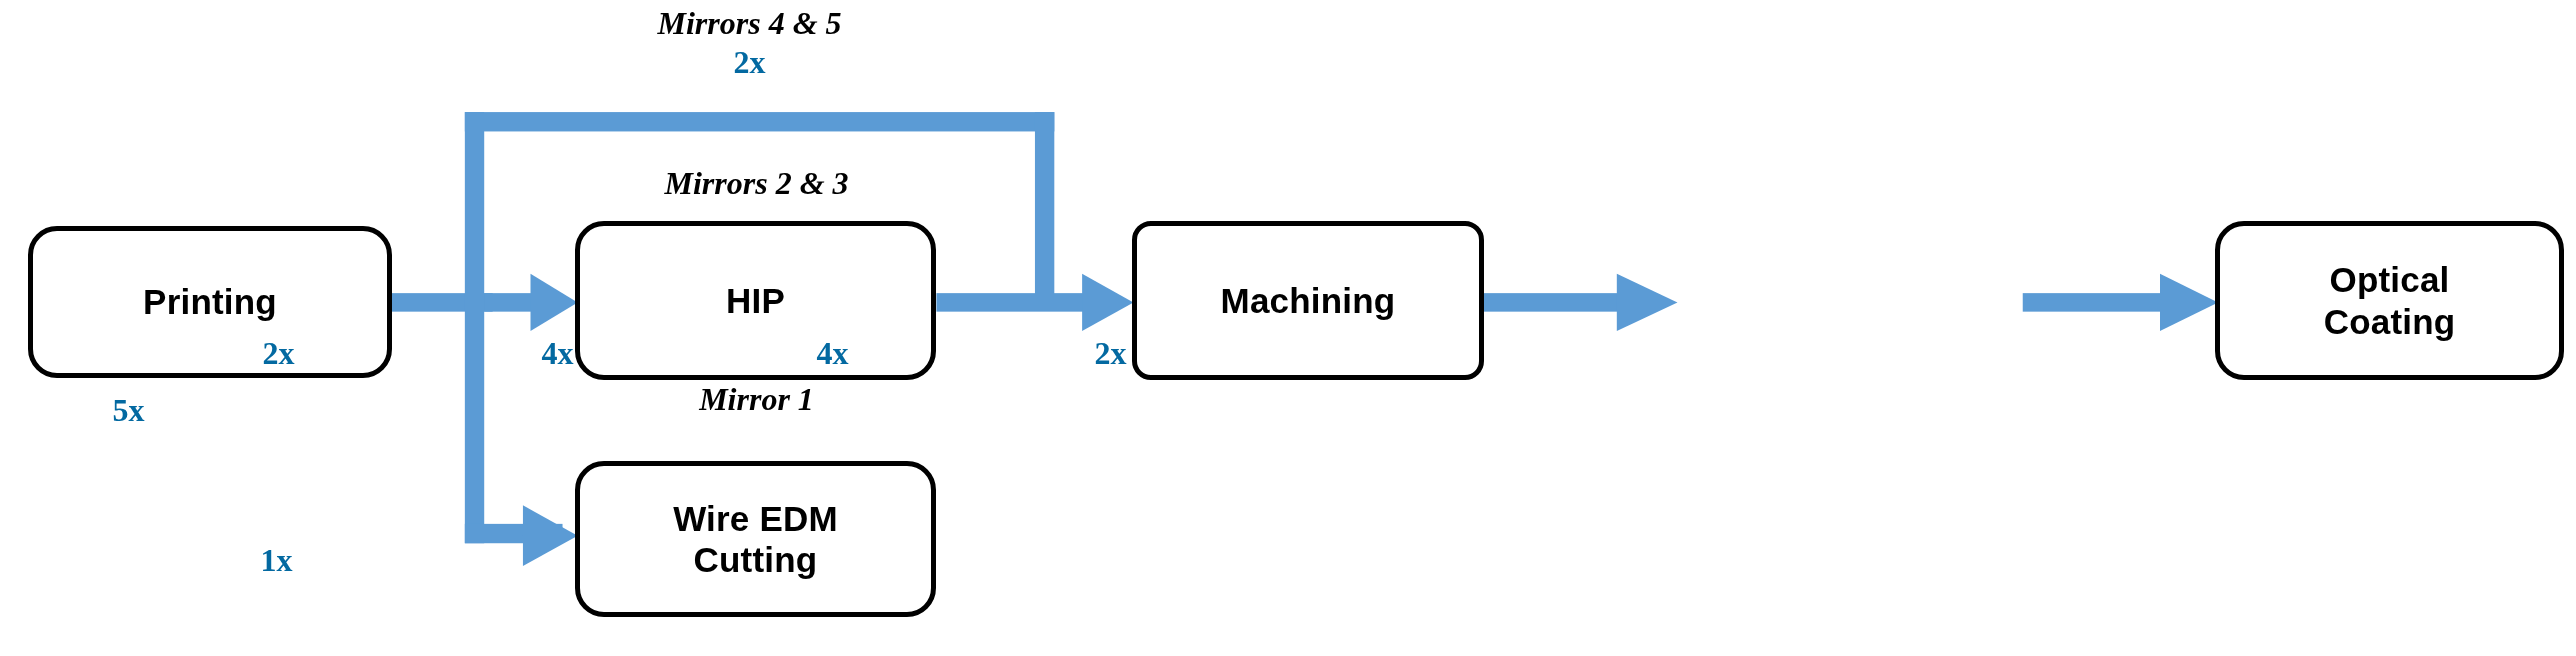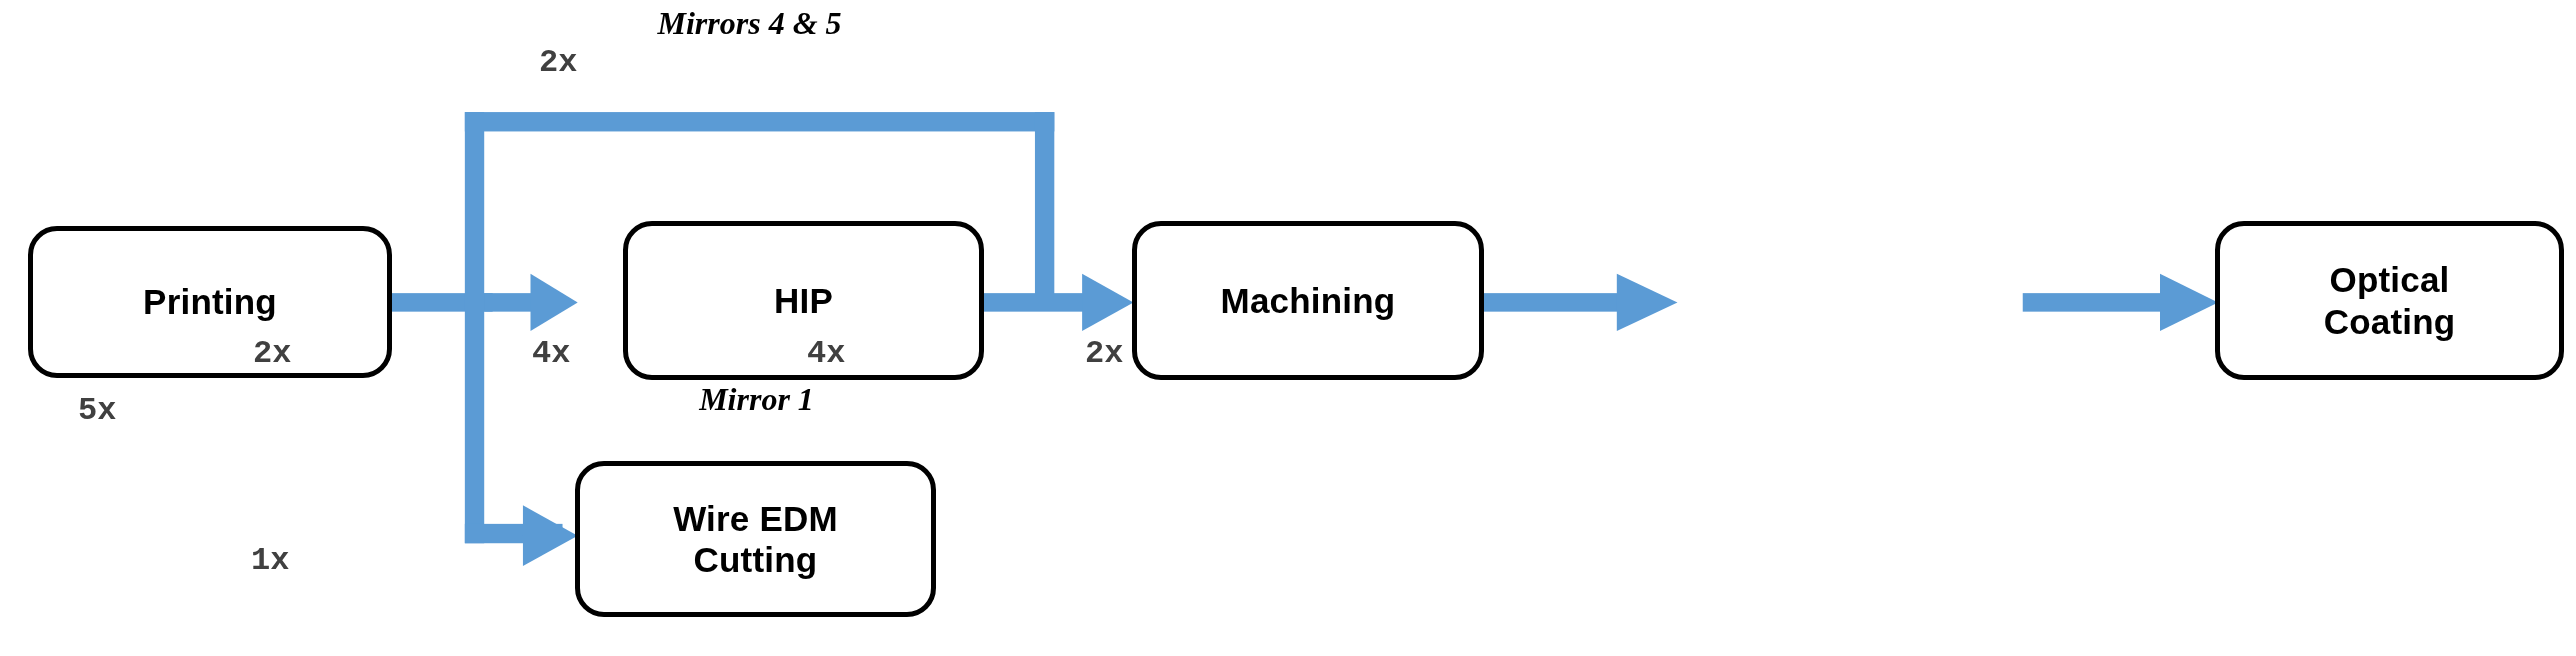--- a/index.html
+++ b/index.html
@@ -51,26 +51,27 @@
     font-family: Liberation Serif, serif;
     font-weight: bold;
     font-style: italic;
     font-size: 32px;
     color: #000000;
     white-space: nowrap;
     text-align: center;
   }
   .count-label {
     position: absolute;
-    font-family: Liberation Mono, monospace;
+    font-family: Liberation Serif, serif;
     font-weight: bold;
     font-style: normal;
     font-size: 32px;
-    color: #404040;
+    color: #0369a1;
     white-space: nowrap;
+    text-align: center;
   }
 </style>
 </head>
 <body>
 
 <div id="diagram-root">
 
   <svg class="flow-svg" viewBox="0 0 3059 780" aria-hidden="true">
 
     <rect x="465" y="348" width="120" height="22" fill="#5B9BD5"></rect>
@@ -94,41 +95,42 @@
     <polygon points="1920,325 1920,393 1992,359" fill="#5B9BD5"></polygon>
 
     <rect x="2402" y="348" width="170" height="22" fill="#5B9BD5"></rect>
     <polygon points="2565,325 2565,393 2634,359" fill="#5B9BD5"></polygon>
   </svg>
 
   <div class="node-box" style="left:28px; top:226px; width:364px; height:152px;">
     <span class="node-label">Printing</span>
   </div>
 
-  <div class="node-box" style="left:575px; top:221px; width:361px; height:159px;margin-left:48px;">
+  <div class="node-box" style="left:575px; top:221px; width:361px; height:159px;">
     <span class="node-label">HIP</span>
   </div>
 
   <div class="node-box" style="left:575px; top:461px; width:361px; height:156px;">
     <span class="node-label">Wire EDM
 Cutting</span>
   </div>
 
-  <div class="node-box" style="left:1132px; top:221px; width:352px; height:159px;">
+  <div class="node-box" style="left:1132px; top:221px; width:352px; height:159px;border-radius:19px;">
     <span class="node-label">Machining</span>
   </div>
 
 
   <div class="node-box" style="left:2215px; top:221px; width:349px; height:159px;">
     <span class="node-label">Optical
 Coating</span>
   </div>
 
   <div class="group-label" style="left:539px; top:5px; width:421px;">Mirrors 4 &amp; 5</div>
 
+  <div class="group-label" style="left:546px; top:165px; width:421px;">Mirrors 2 &amp; 3</div>
 
   <div class="group-label" style="left:546px; top:381px; width:421px;">Mirror 1</div>
 
   <div class="count-label" style="left:539px; top:44px; width:421px;">2x</div>
 
   <div class="count-label" style="left:78px; top:392px; width:101px;">5x</div>
 
   <div class="count-label" style="left:253px; top:335px; width:51px;">2x</div>
 
   <div class="count-label" style="left:251px; top:542px; width:51px;">1x</div>

